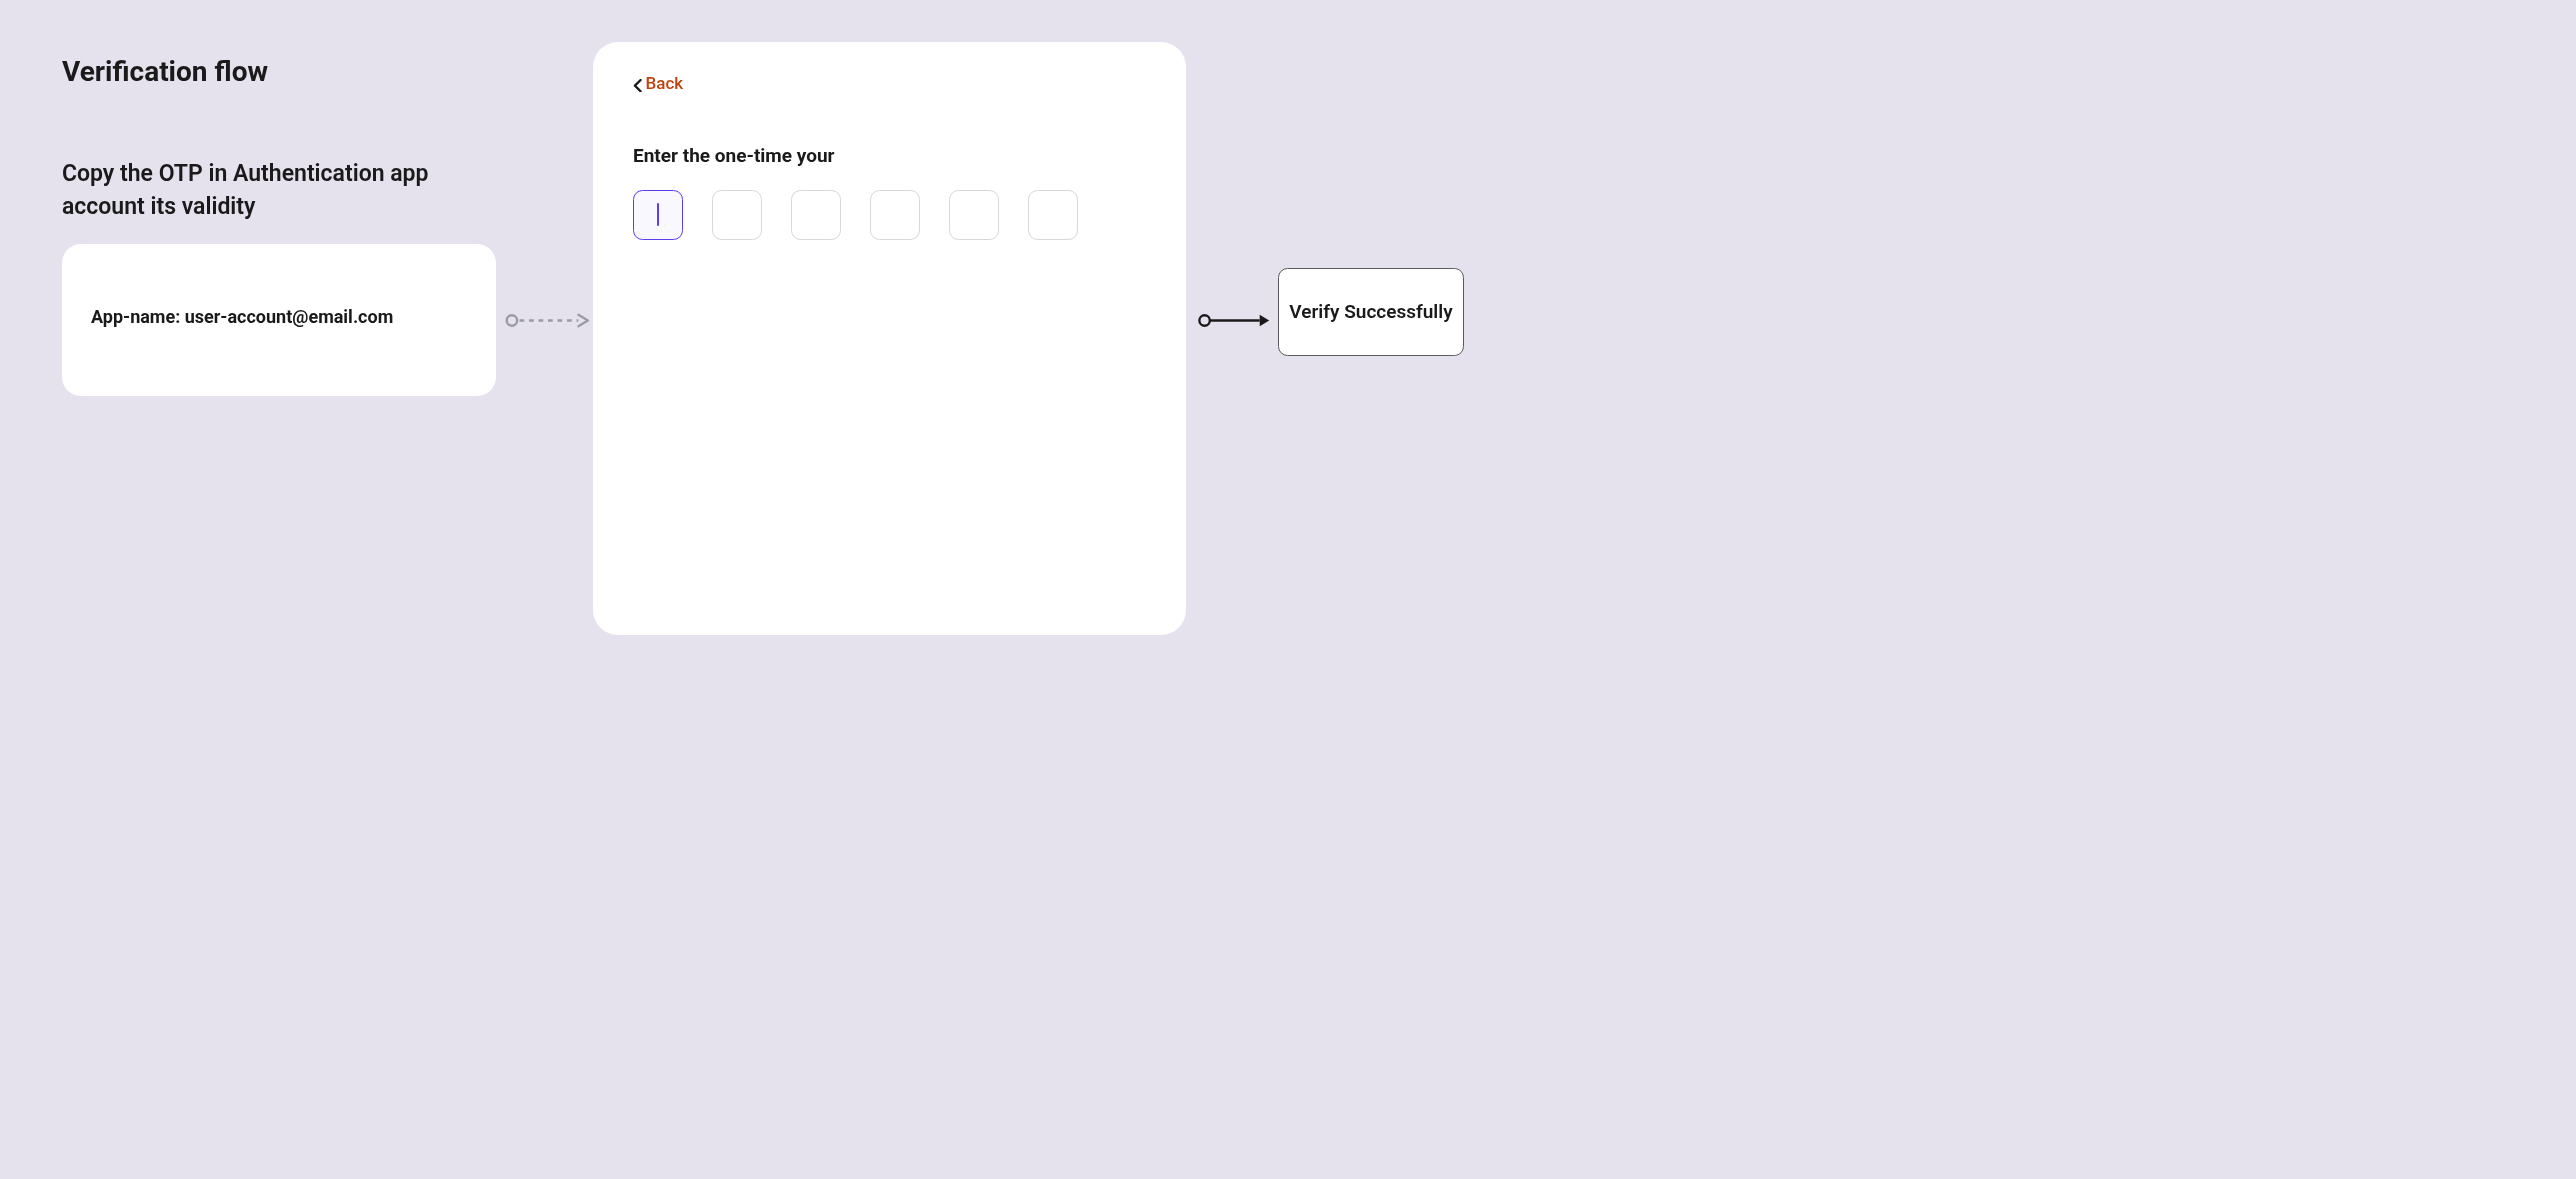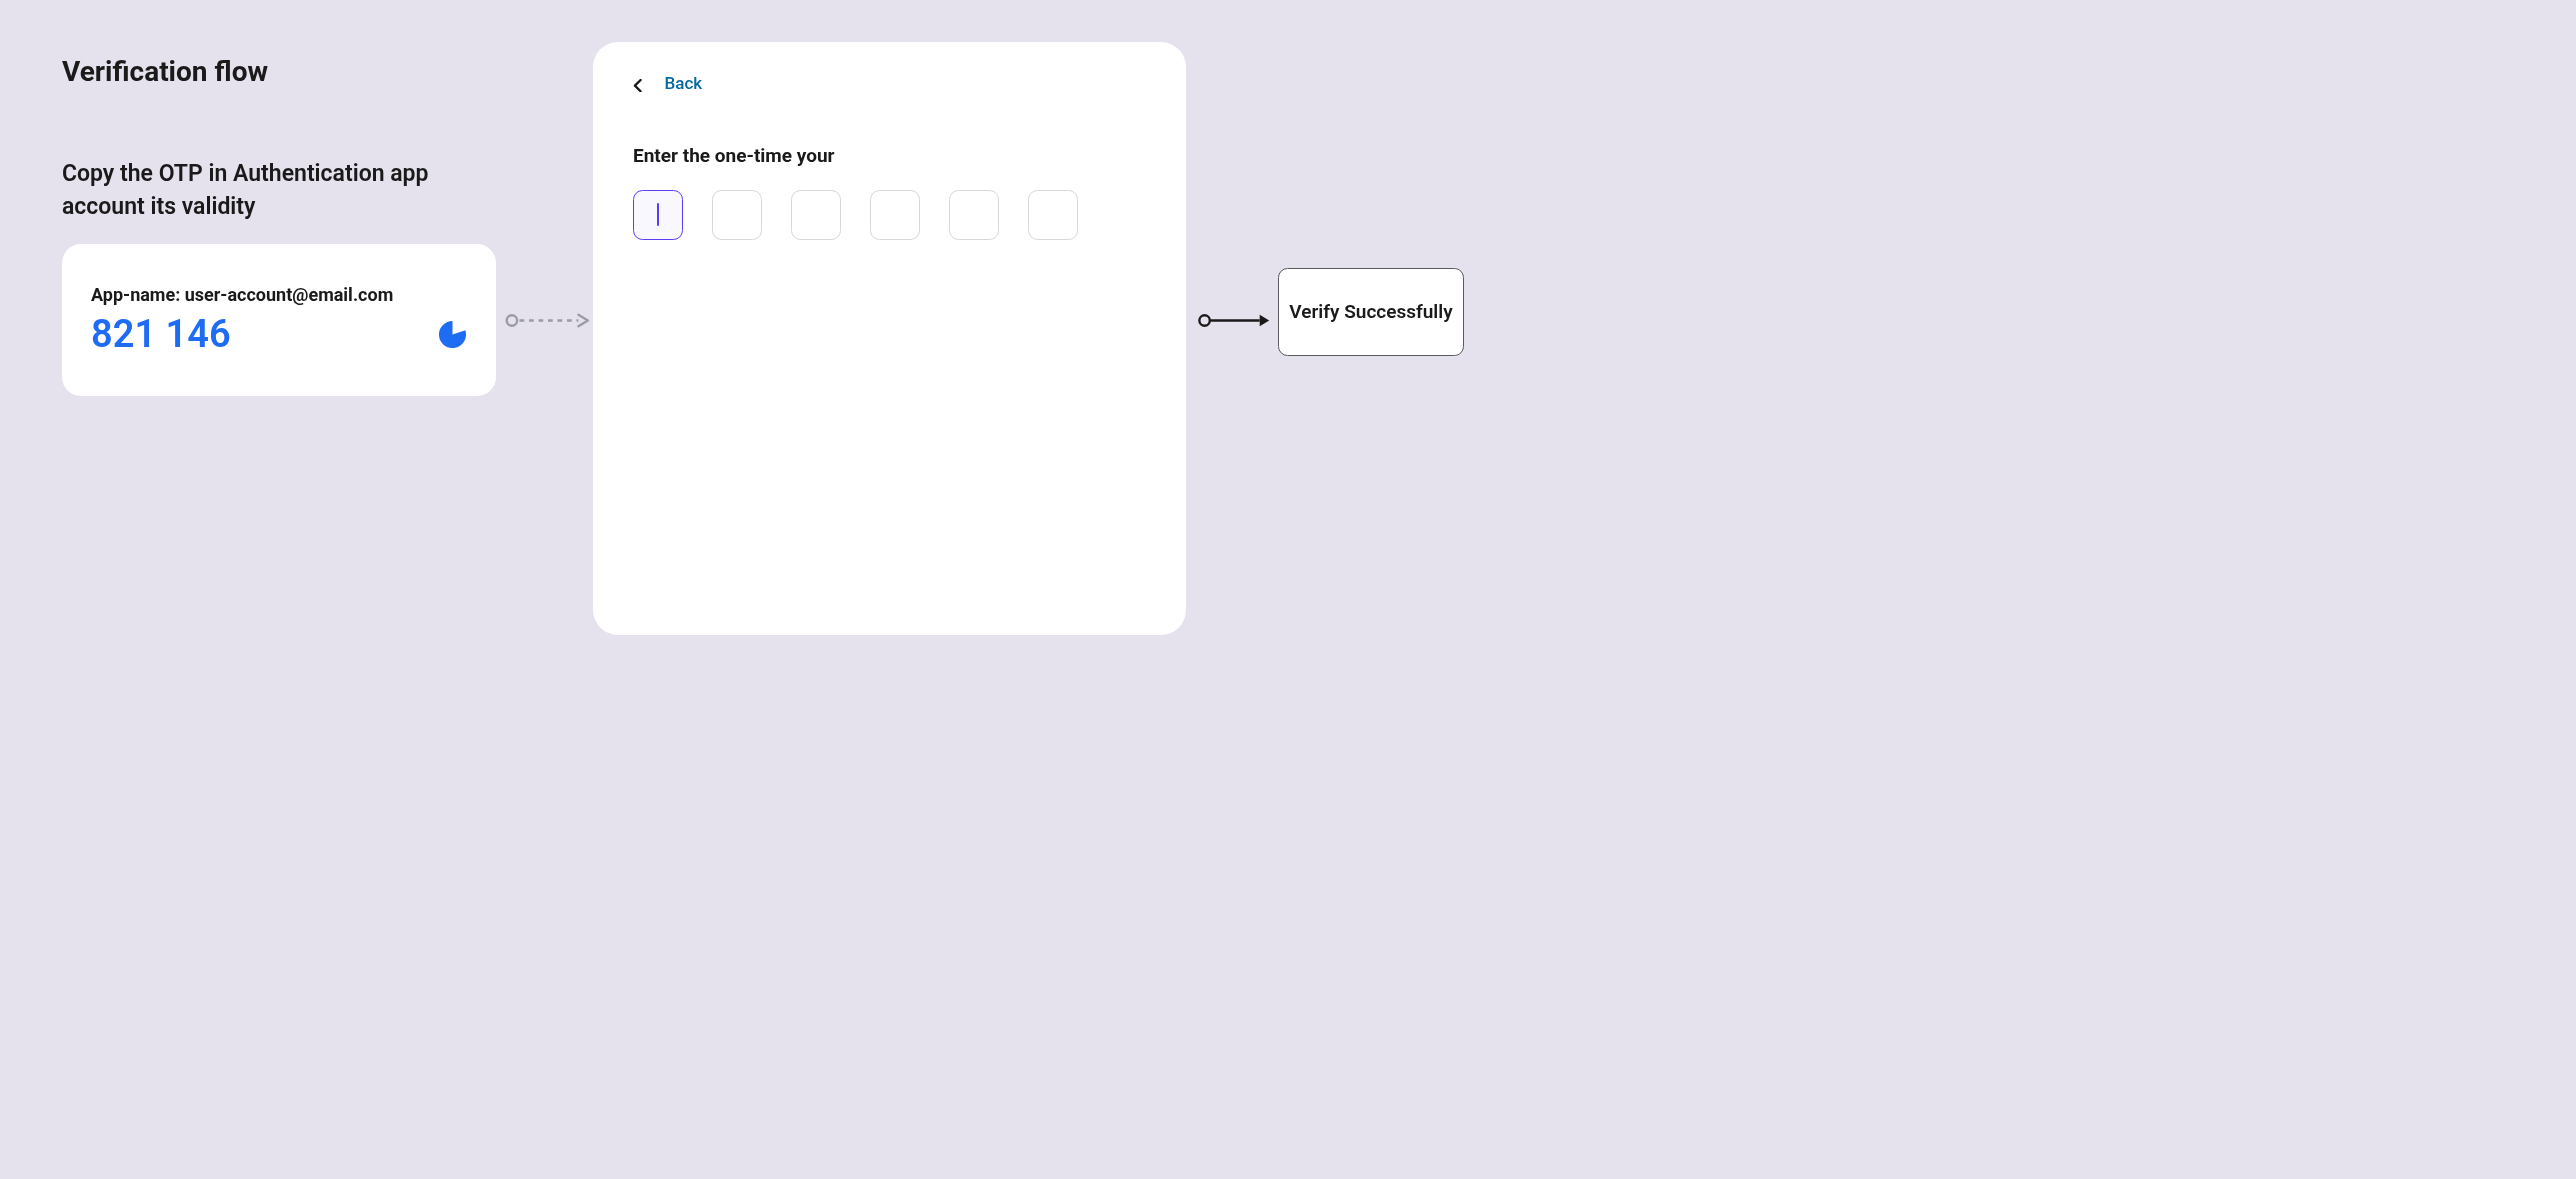--- a/index.html
+++ b/index.html
@@ -85,24 +85,24 @@
     top: 42px;
     width: 593px;
     height: 593px;
     background: #FFFFFF;
     border-radius: 25px;
     padding: 30.5px 40px;
   }
   .back-link {
     display: inline-flex;
     align-items: center;
-    gap: 22px;
+    gap: 3px;
     font-size: 17px;
     font-weight: 500;
-    color: #0369a1;
+    color: #c2410c;
     cursor: pointer;
   }
   .back-chevron {
     width: 9.5px;
     height: 13.3px;
     display: inline-block;
   }
   .verify-heading {
     margin-top: 80px;
     font-size: 27px;
@@ -183,29 +183,20 @@
 </style>
 </head>
 <body>
 
 <h1 class="page-title">Verification flow</h1>
 
 <div class="step-caption">Copy the OTP in Authentication app account its validity</div>
 
 <div class="otp-card">
   <div class="otp-account">App-name: user-account@email.com</div>
-  <div class="otp-row">
-    <div class="otp-code">821 146</div>
-    <span class="otp-timer-icon">
-      <svg viewBox="0 0 30 30" width="29" height="29">
-        <path d="M15,15 L15,1 A14,14 0 0,1 28.3,10.7 Z" fill="none"></path>
-        <path d="M15,15 L28.3,10.7 A14,14 0 1,1 15,1 L15,15 Z" fill="#1D6CF3"></path>
-      </svg>
-    </span>
-  </div>
 </div>
 
 <span class="arrow1">
   <svg viewBox="0 0 92 20" width="88" height="19">
     <circle cx="8" cy="10" r="5.5" fill="none" stroke="#9A9BA3" stroke-width="2.5"></circle>
     <line x1="16" y1="10" x2="78" y2="10" stroke="#9A9BA3" stroke-width="2.5" stroke-dasharray="5 5"></line>
     <path d="M78,4 L88,10 L78,16" fill="none" stroke="#9A9BA3" stroke-width="2.5" stroke-linecap="round" stroke-linejoin="round"></path>
   </svg>
 </span>
 

